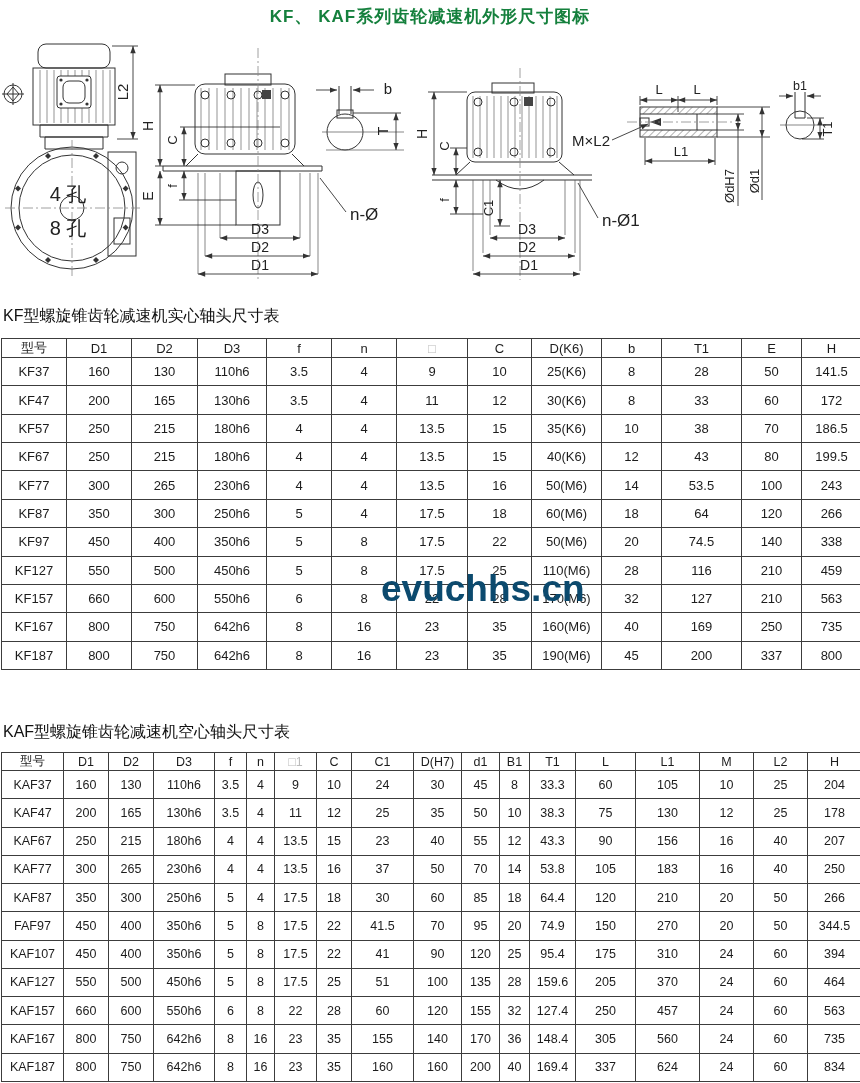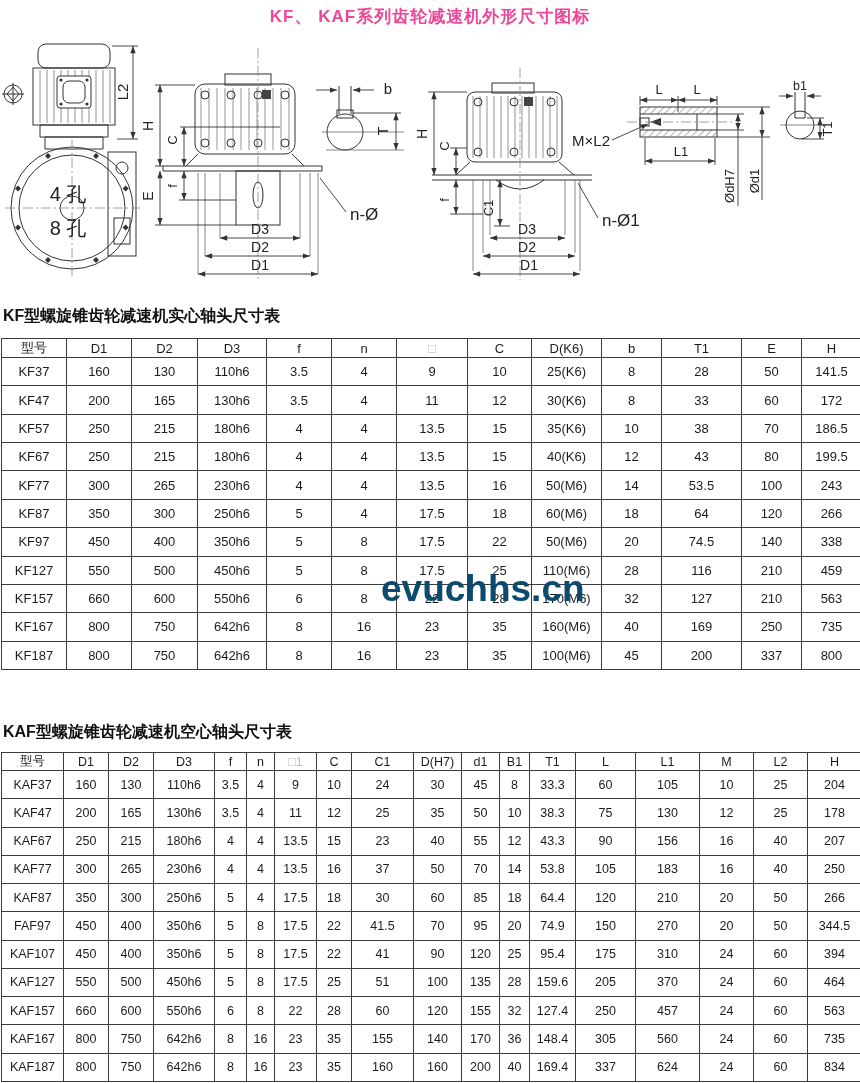--- a/index.html
+++ b/index.html
@@ -3,30 +3,30 @@
 <meta charset="utf-8">
 <style>
   html,body{margin:0;padding:0;}
   body{
     width:860px;height:1083px;position:relative;background:#ffffff;
     font-family:"Liberation Sans","DejaVu Sans",sans-serif;color:#1c1c1c;
     overflow:hidden;
   }
   .main-title{
     position:absolute;top:5px;left:0;width:860px;text-align:center;
-    font-size:17px;font-weight:600;letter-spacing:1px;color:#ec4899;
+    font-size:17px;font-weight:600;letter-spacing:1px;color:#15803d;
   }
   .drawing{position:absolute;top:28px;left:0;}
   .ln{stroke:#333;fill:none;stroke-width:1;}
   .thin{stroke:#555;fill:none;stroke-width:.7;}
   .fin{stroke:#666;fill:none;stroke-width:.7;}
   .cl{stroke:#888;fill:none;stroke-width:.8;stroke-dasharray:10 3 2 3;}
   .dim{stroke:#333;fill:none;stroke-width:.9;}
   .lbl{font-family:"Liberation Sans","DejaVu Sans",sans-serif;fill:#222;}
-  .tbl-title{position:absolute;left:3px;font-size:16px;font-weight:700;color:#111;}
+  .tbl-title{position:absolute;left:3px;font-size:16px;font-weight:400;color:#111;}
   #t1-title{top:306px;}
   #t2-title{top:722px;text-align:right;}
   table{position:absolute;left:1px;width:858px;table-layout:fixed;border-collapse:collapse;background:#fff;}
   #t1{top:338px;height:332px;}
   #t2{top:752px;height:330px;}
   th,td{border:1px solid #3c3c3c;text-align:center;vertical-align:middle;padding:0;font-weight:400;}
   #t1 th,#t1 td{font-size:13px;}
   #t2 th,#t2 td{font-size:12.5px;}
   .tofu{color:#bbb;}
   .watermark{
@@ -414,21 +414,21 @@
       </tr>
       <tr>
         <td>KF187</td>
         <td>800</td>
         <td>750</td>
         <td>642h6</td>
         <td>8</td>
         <td>16</td>
         <td>23</td>
         <td>35</td>
-        <td>100(M6)</td>
+        <td>190(M6)</td>
         <td>45</td>
         <td>200</td>
         <td>337</td>
         <td>800</td>
       </tr>
     </tbody>
   </table>
 
 <div class="tbl-title" id="t2-title">KAF型螺旋锥齿轮减速机空心轴头尺寸表</div>
 <table id="t2">

